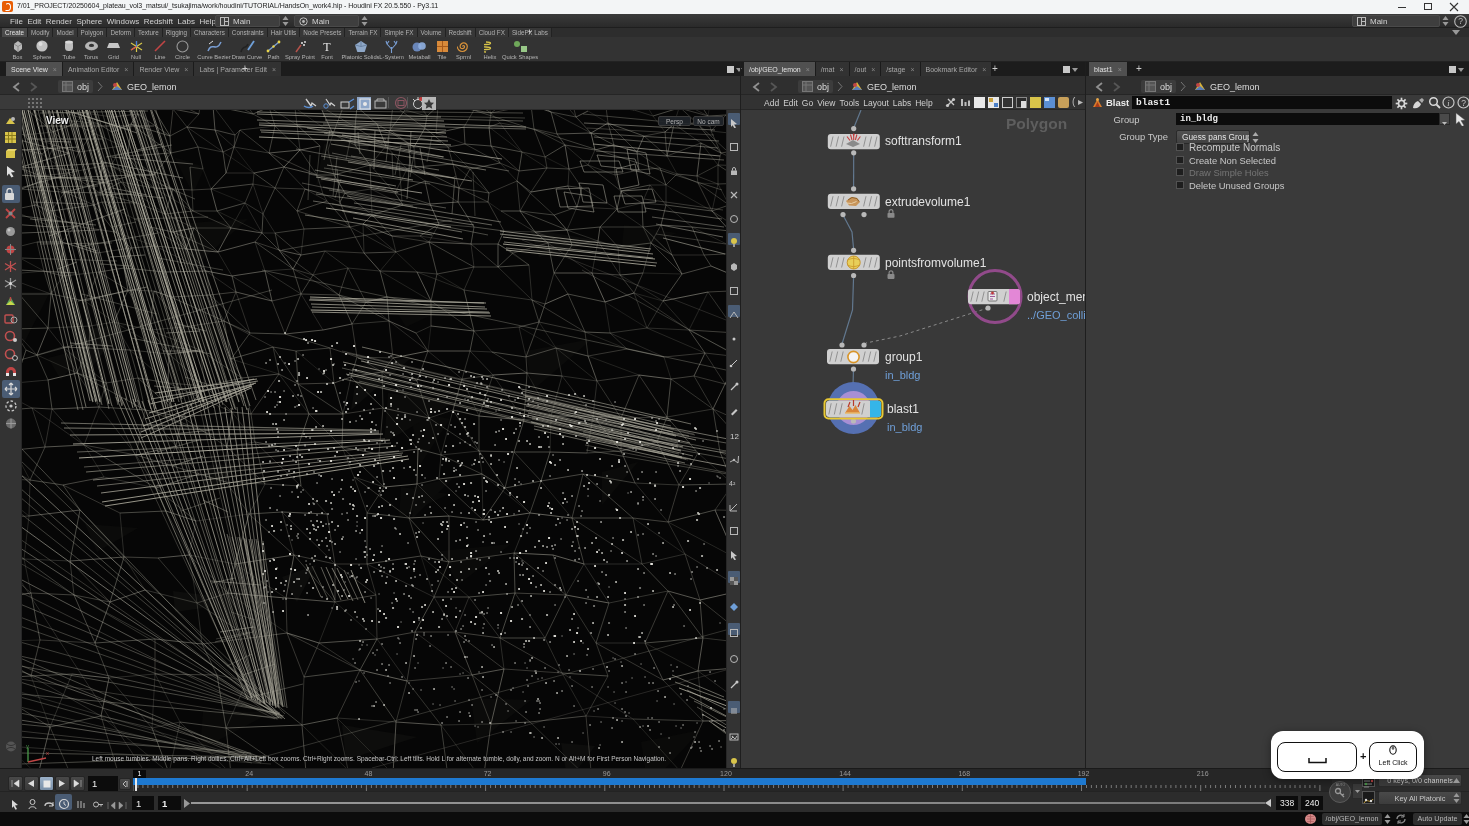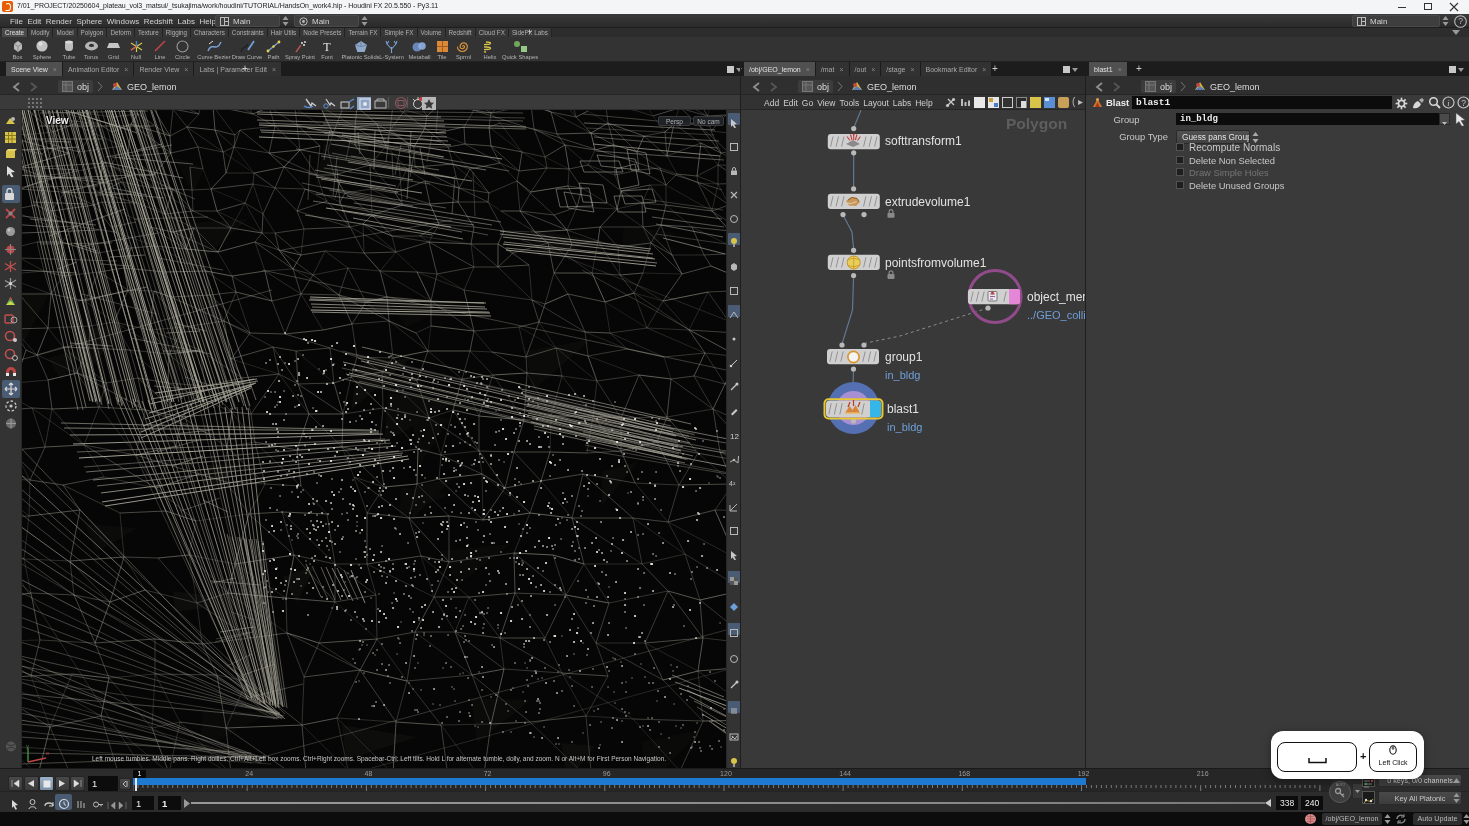--- a/index.html
+++ b/index.html
@@ -927,21 +927,21 @@
       <path d="M2 1l9 7-4 .5 3 5-2 1-3-5L2 12z" fill="#e8e8e8" stroke="#555" stroke-width="0.5"></path>
     </svg>
     <div class="a pl" style="left:0;top:21px;width:83px;text-align:right">Group Type</div>
     <div class="a" style="left:91px;top:20px;width:74px;height:14px;background:linear-gradient(#525252,#404040);border:1px solid #2a2a2a;border-radius:2px;color:#e4e4e4;font-size:8.3px;line-height:13px;padding-left:5px;white-space:nowrap;overflow:hidden">Guess pans Group</div>
     <svg class="a" style="left:167px;top:22px" width="7" height="11">
       <path d="M3.5 0L6.5 4H0.5Z M3.5 11L6.5 7H0.5Z" fill="#aaa"></path>
     </svg>
     <div class="ck" style="left:91px;top:33px"></div>
     <div class="a" style="left:104px;top:32px;color:#c8c8c8;font-size:10px">Recompute Normals</div>
     <div class="ck" style="left:91px;top:45.5px"></div>
-    <div class="a" style="left:104px;top:44.5px;color:#c8c8c8;font-size:9.4px">Delete Non Selected</div>
+    <div class="a" style="left:104px;top:44.5px;color:#c8c8c8;font-size:9.4px">Create Non Selected</div>
     <div class="ck" style="left:91px;top:58px"></div>
     <div class="a" style="left:104px;top:57px;color:#757575;font-size:9.4px">Draw Simple Holes</div>
     <div class="ck" style="left:91px;top:70.5px"></div>
     <div class="a" style="left:104px;top:69.5px;color:#c8c8c8;font-size:9.4px">Delete Unused Groups</div>
   </div>
 <div class="a" style="left:740px;top:62px;width:1px;height:706px;background:#1e1e1e"></div>
 <div class="a" style="left:1085px;top:62px;width:1px;height:706px;background:#1e1e1e"></div>
 <div class="a" style="left:0;top:768px;width:1469px;height:23px;background:#2c2c2c;border-top:1px solid #1a1a1a">
     <div class="a btn15" style="left:8px;top:7px;">
       <svg width="9" height="9">

